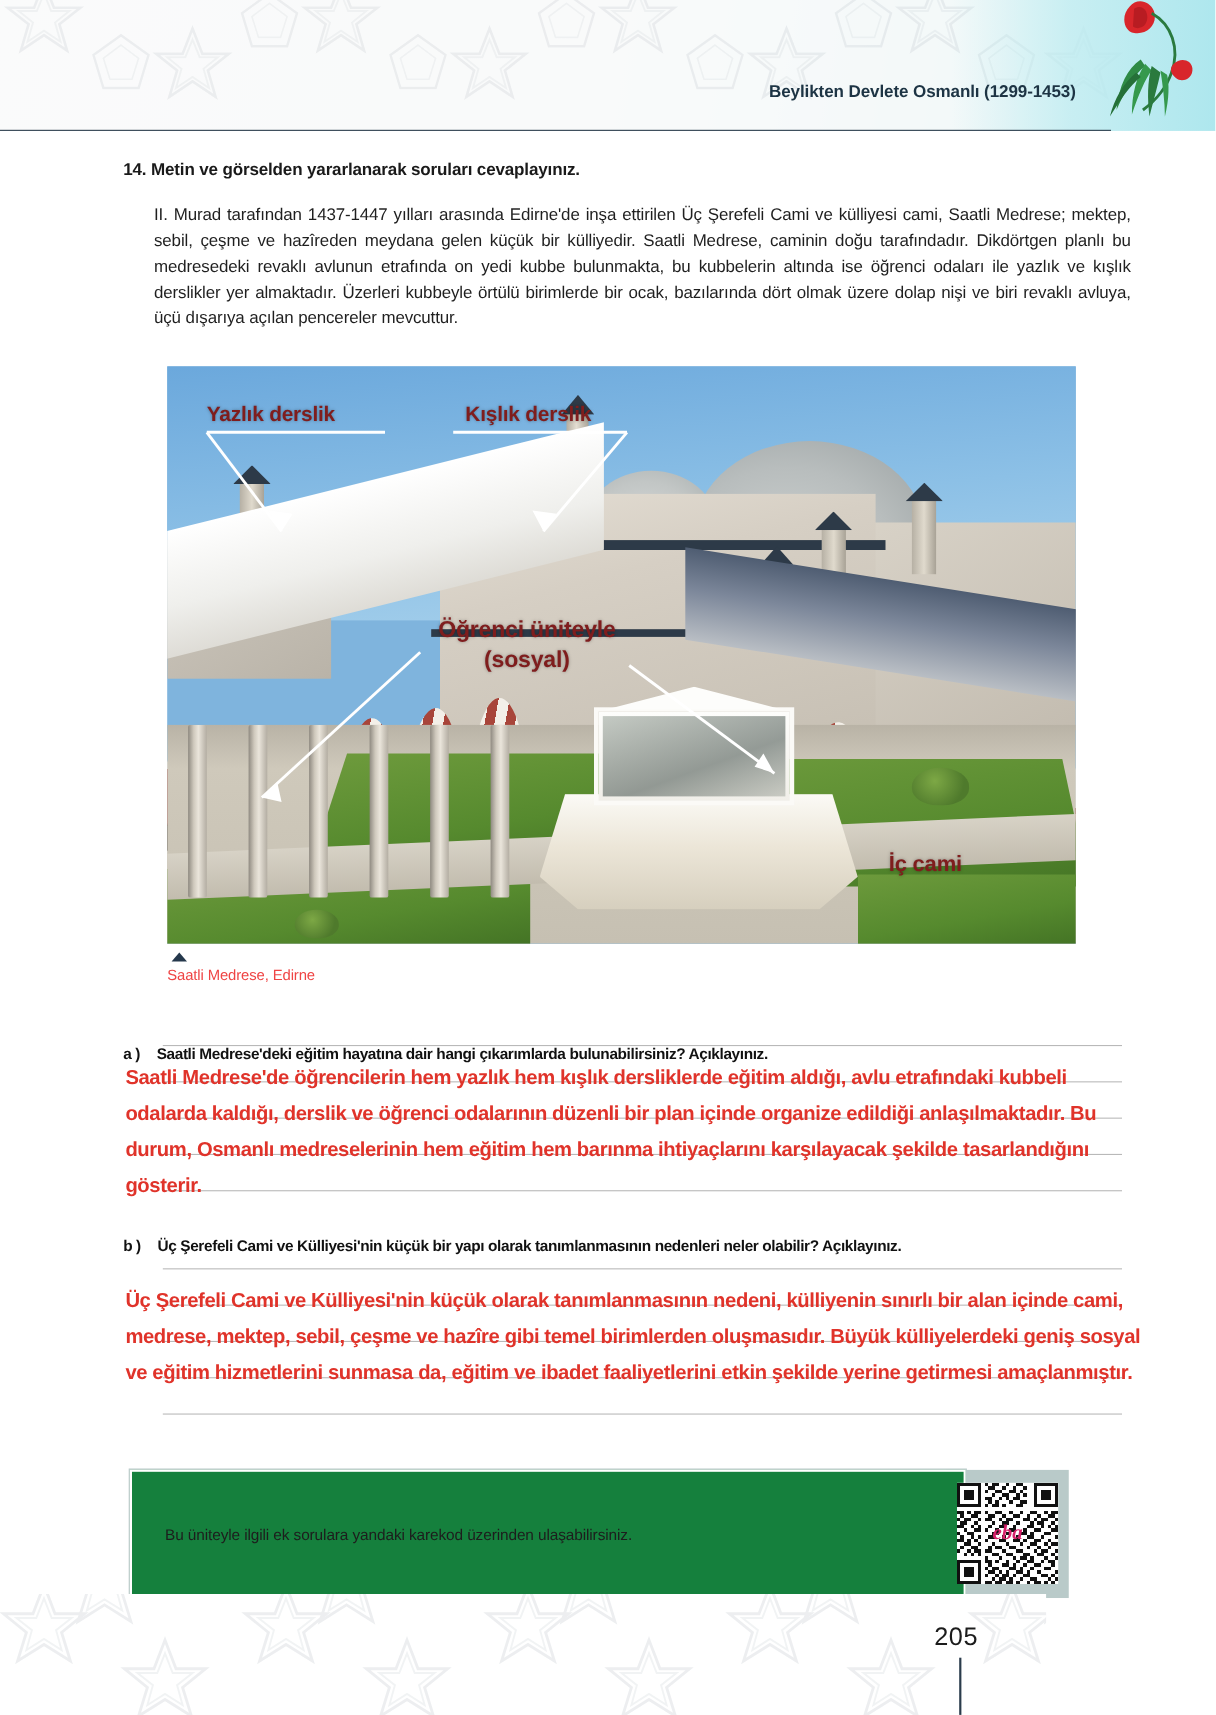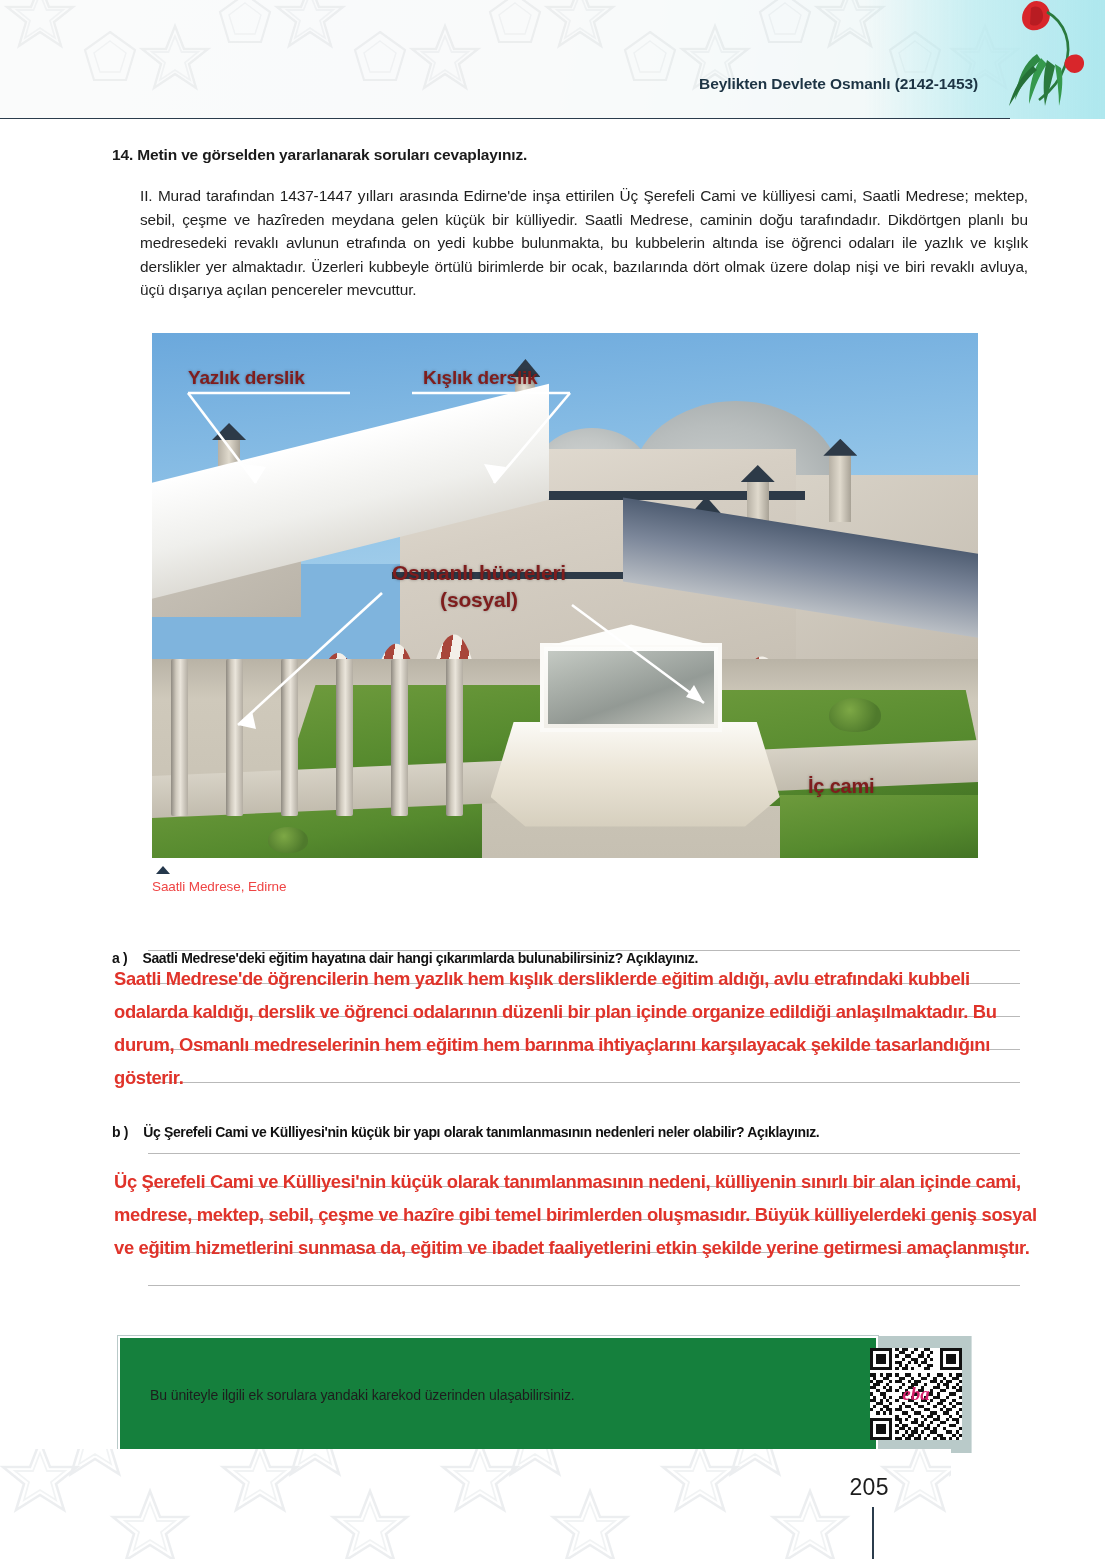--- a/index.html
+++ b/index.html
@@ -400,21 +400,21 @@
     <path d="M58 10 C64 2, 76 4, 80 14 C84 26, 74 36, 62 34 C52 32, 50 18, 58 10 Z" fill="#d8262b"></path>
     <path d="M62 12 C68 8, 74 12, 74 20 C74 28, 66 32, 61 28 Z" fill="#b81c22"></path>
     <path d="M78 16 C96 26, 104 48, 96 70 C90 88, 78 98, 70 104" fill="none" stroke="#2a7a3e" stroke-width="2.6"></path>
     <path d="M98 62 C104 56, 114 58, 115 66 C116 75, 106 80, 100 75 C95 71, 94 66, 98 62 Z" fill="#d8262b"></path>
     <path d="M68 58 C56 66, 48 82, 46 104 C54 86, 62 72, 72 64 Z" fill="#2f8a45"></path>
     <path d="M72 62 C64 74, 60 90, 60 108 C66 90, 72 76, 78 68 Z" fill="#35994d"></path>
     <path d="M78 64 C74 78, 74 94, 76 110 C80 94, 84 80, 86 70 Z" fill="#2a7a3e"></path>
     <path d="M86 68 C88 82, 90 96, 90 110 C94 94, 94 80, 92 72 Z" fill="#35994d"></path>
     <path d="M64 70 C52 80, 44 94, 40 110 C50 94, 58 82, 68 74 Z" fill="#257038"></path>
   </svg>
-  <div class="header-title">Beylikten Devlete Osmanlı (2142-1453)</div>
+  <div class="header-title">Beylikten Devlete Osmanlı (1299-1453)</div>
   <div class="header-rule"></div>
 </div>
 
 <div class="content">
 
   <div class="q-heading">14. Metin ve görselden yararlanarak soruları cevaplayınız.</div>
 
   <div class="intro-text">II. Murad tarafından 1437-1447 yılları arasında Edirne'de inşa ettirilen Üç Şerefeli Cami ve külliyesi cami, Saatli Medrese; mektep, sebil, çeşme ve hazîreden meydana gelen küçük bir külliyedir. Saatli Medrese, caminin doğu tarafındadır. Dikdörtgen planlı bu medresedeki revaklı avlunun etrafında on yedi kubbe bulunmakta, bu kubbelerin altında ise öğrenci odaları ile yazlık ve kışlık derslikler yer almaktadır. Üzerleri kubbeyle örtülü birimlerde bir ocak, bazılarında dört olmak üzere dolap nişi ve biri revaklı avluya, üçü dışarıya açılan pencereler mevcuttur.</div>
 
   <div class="photo">
@@ -493,21 +493,21 @@
       <g fill="#ffffff">
         <path d="M104 150 L92 131 L114 134 Z"></path>
         <path d="M342 150 L332 131 L354 134 Z"></path>
         <path d="M86 392 L100 378 L104 396 Z"></path>
         <path d="M552 370 L534 364 L542 352 Z"></path>
       </g>
     </svg>
 
     <div class="anno" style="left:36px; top:34px;">Yazlık derslik</div>
     <div class="anno" style="left:271px; top:34px;">Kışlık derslik</div>
-    <div class="anno anno-center" style="left:197px; top:228px; width:260px; font-size:21px;">Osmanlı hücreleri</div>
+    <div class="anno anno-center" style="left:197px; top:228px; width:260px; font-size:21px;">Öğrenci üniteyle</div>
     <div class="anno anno-center" style="left:197px; top:255px; width:260px; font-size:21px;">(sosyal)</div>
     <div class="anno" style="left:656px; top:442px; font-size:20px;">İç cami</div>
   </div>
 
   <div class="caption-marker"></div>
   <div class="caption">Saatli Medrese, Edirne</div>
 
   <div class="q-label" style="left:112px; top:921px;margin-top:29px;">
     <span>a )</span>
     <span style="display:inline-block;width:8px"></span>

